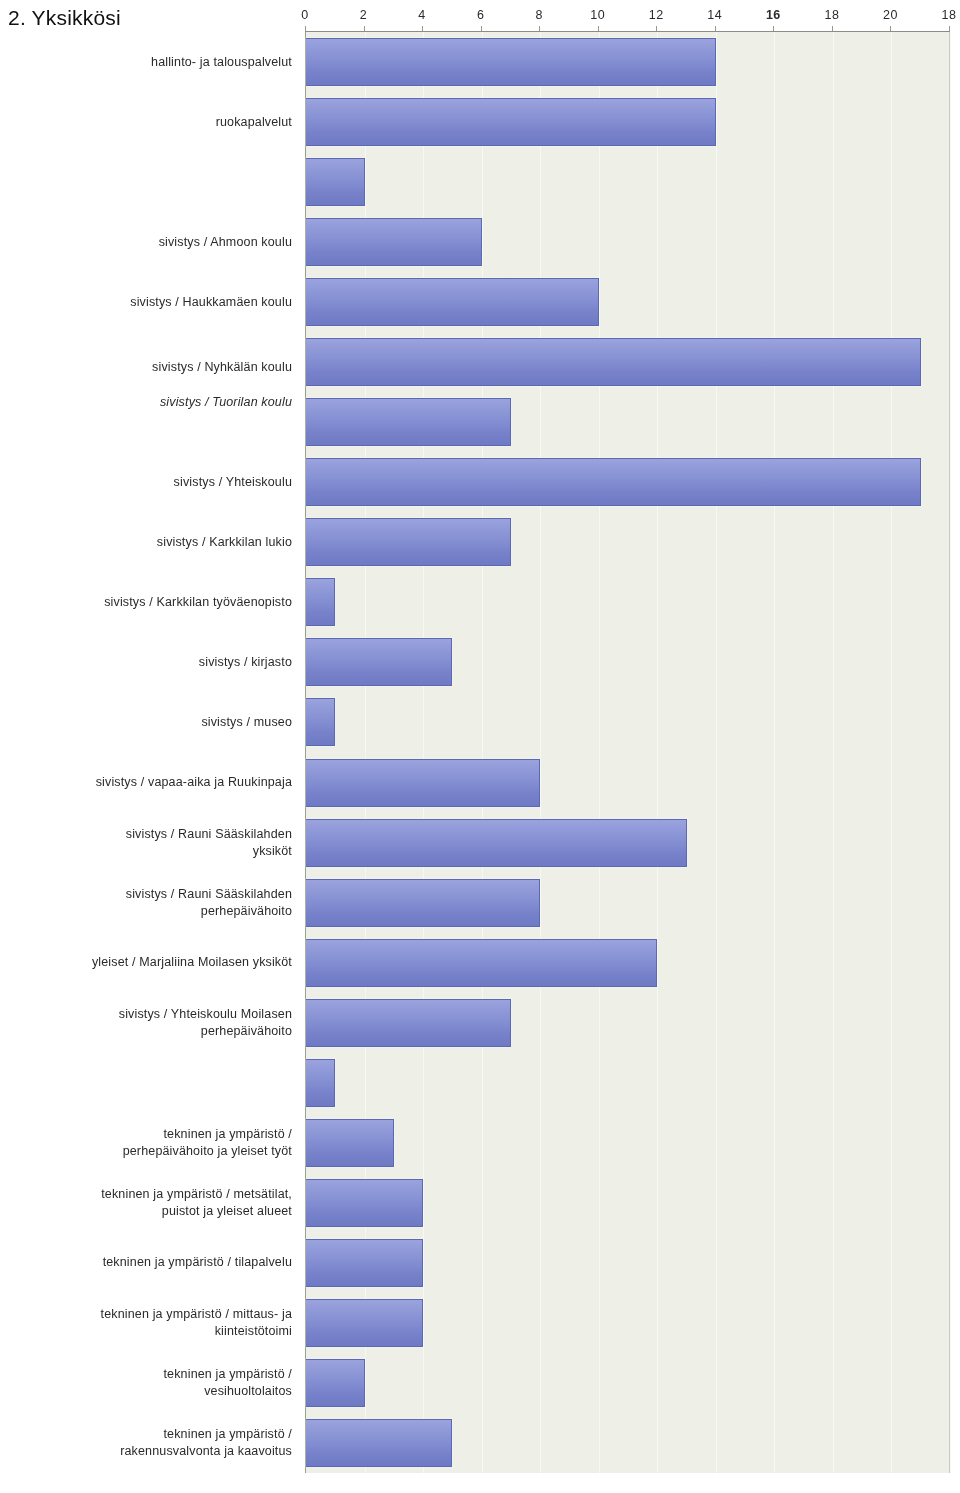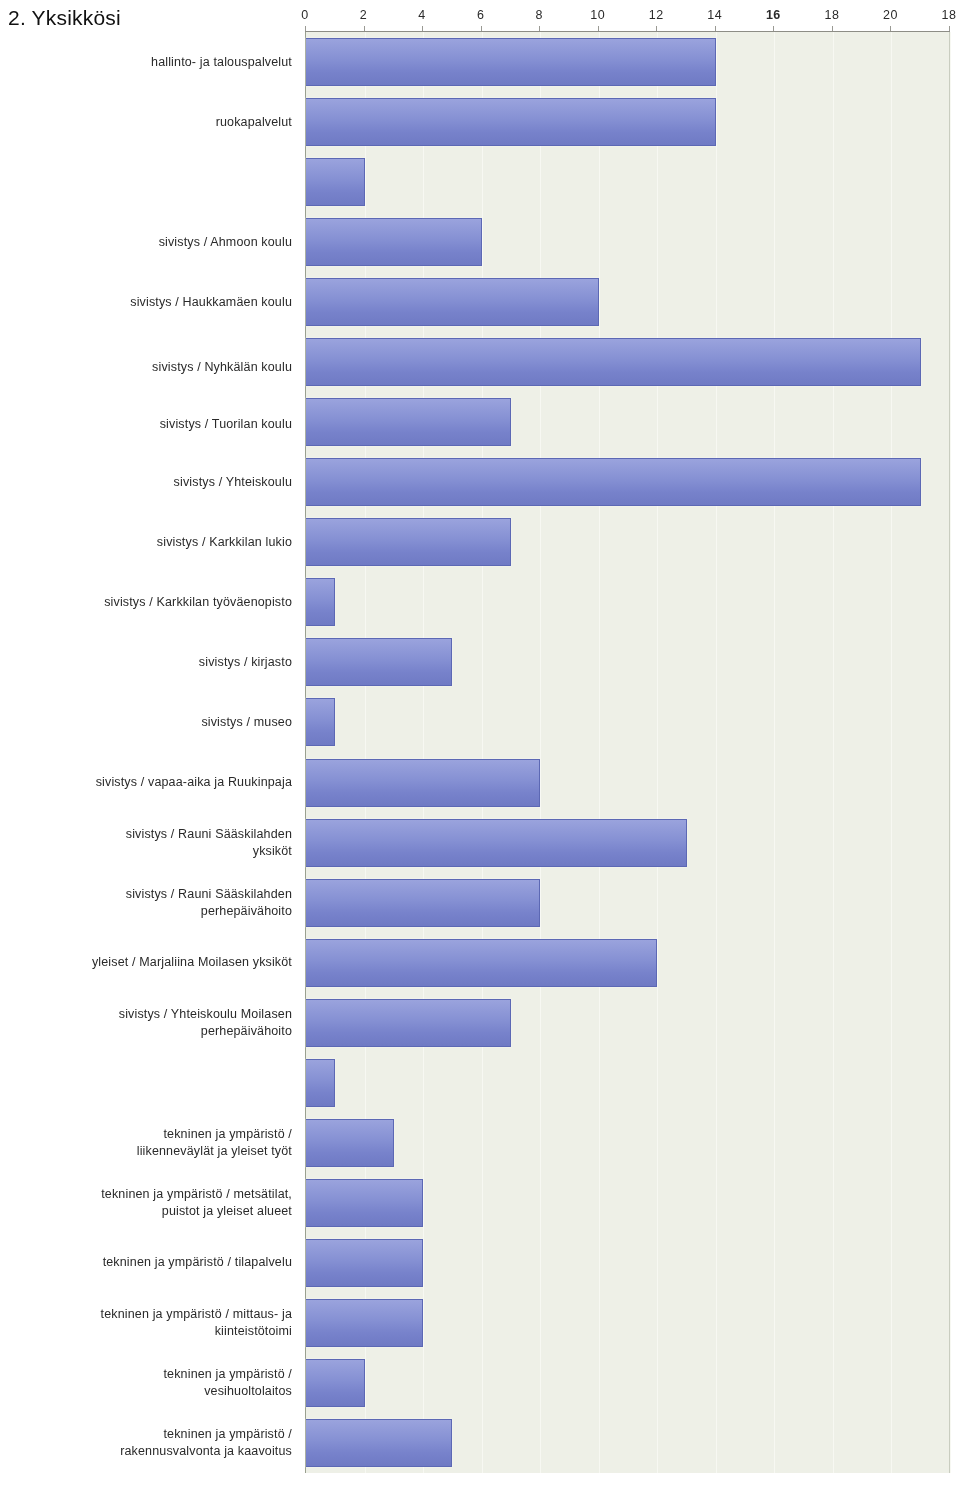--- a/index.html
+++ b/index.html
@@ -263,21 +263,21 @@
       </div>
       <div class="cat-label" style="top: 201.646px;">
         <div>sivistys / Ahmoon koulu</div>
       </div>
       <div class="cat-label" style="top: 261.688px;">
         <div>sivistys / Haukkamäen koulu</div>
       </div>
       <div class="cat-label" style="top: 327px; text-align: right;">
         <div>sivistys / Nyhkälän koulu</div>
       </div>
-      <div class="cat-label" style="top: 384px;">
+      <div class="cat-label" style="top: 362px; font-style: italic;">
         <div>sivistys / Tuorilan koulu</div>
       </div>
       <div class="cat-label" style="top: 441.812px;">
         <div>sivistys / Yhteiskoulu</div>
       </div>
       <div class="cat-label" style="top: 501.854px;">
         <div>sivistys / Karkkilan lukio</div>
       </div>
       <div class="cat-label" style="top: 561.896px;">
         <div>sivistys / Karkkilan työväenopisto</div>
@@ -301,21 +301,21 @@
       </div>
       <div class="cat-label" style="top: 922.146px;">
         <div>yleiset / Marjaliina Moilasen yksiköt</div>
       </div>
       <div class="cat-label" style="top: 973.688px;">
         <div>sivistys / Yhteiskoulu Moilasen</div>
         <div>perhepäivähoito</div>
       </div>
       <div class="cat-label" style="top: 1093.77px;">
         <div>tekninen ja ympäristö /</div>
-        <div>liikenneväylät ja yleiset työt</div>
+        <div>perhepäivähoito ja yleiset työt</div>
       </div>
       <div class="cat-label" style="top: 1153.81px;">
         <div>tekninen ja ympäristö / metsätilat,</div>
         <div>puistot ja yleiset alueet</div>
       </div>
       <div class="cat-label" style="top: 1222.35px;">
         <div>tekninen ja ympäristö / tilapalvelu</div>
       </div>
       <div class="cat-label" style="top: 1273.9px;">
         <div>tekninen ja ympäristö / mittaus- ja</div>

